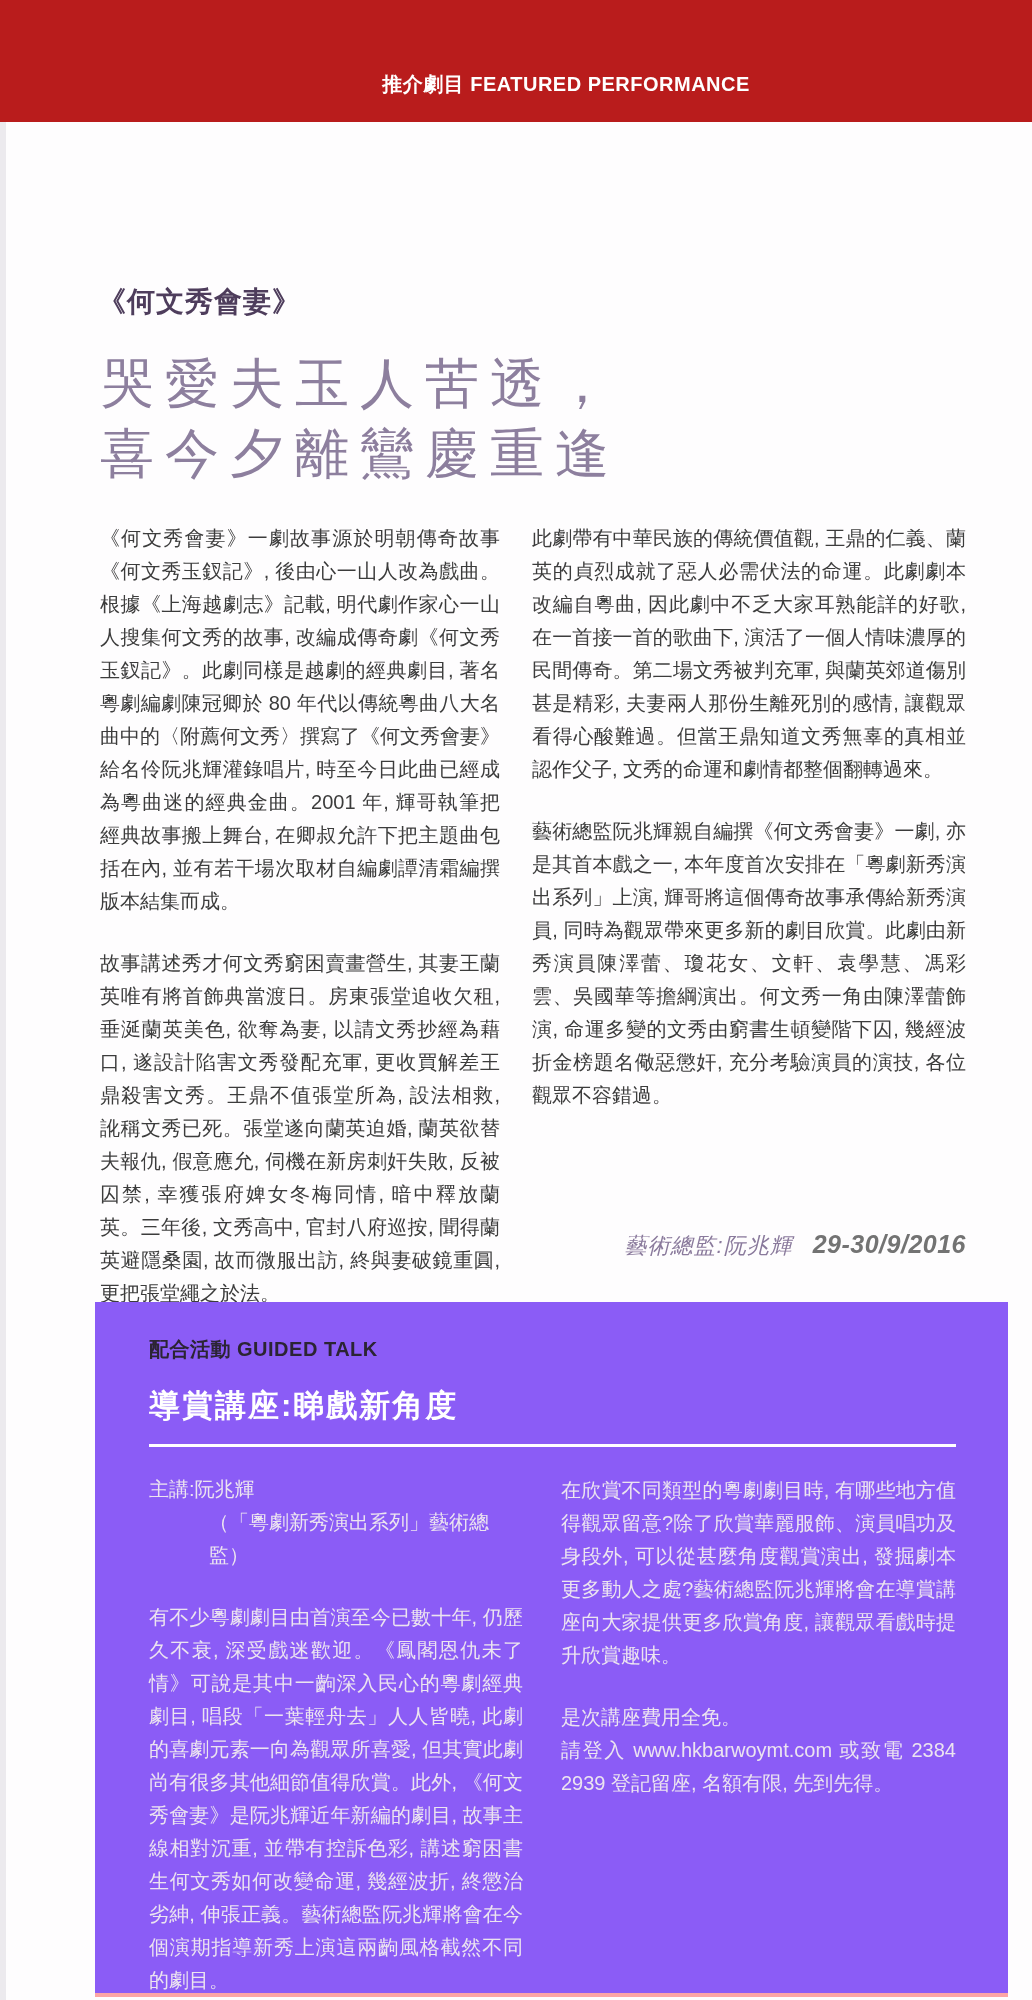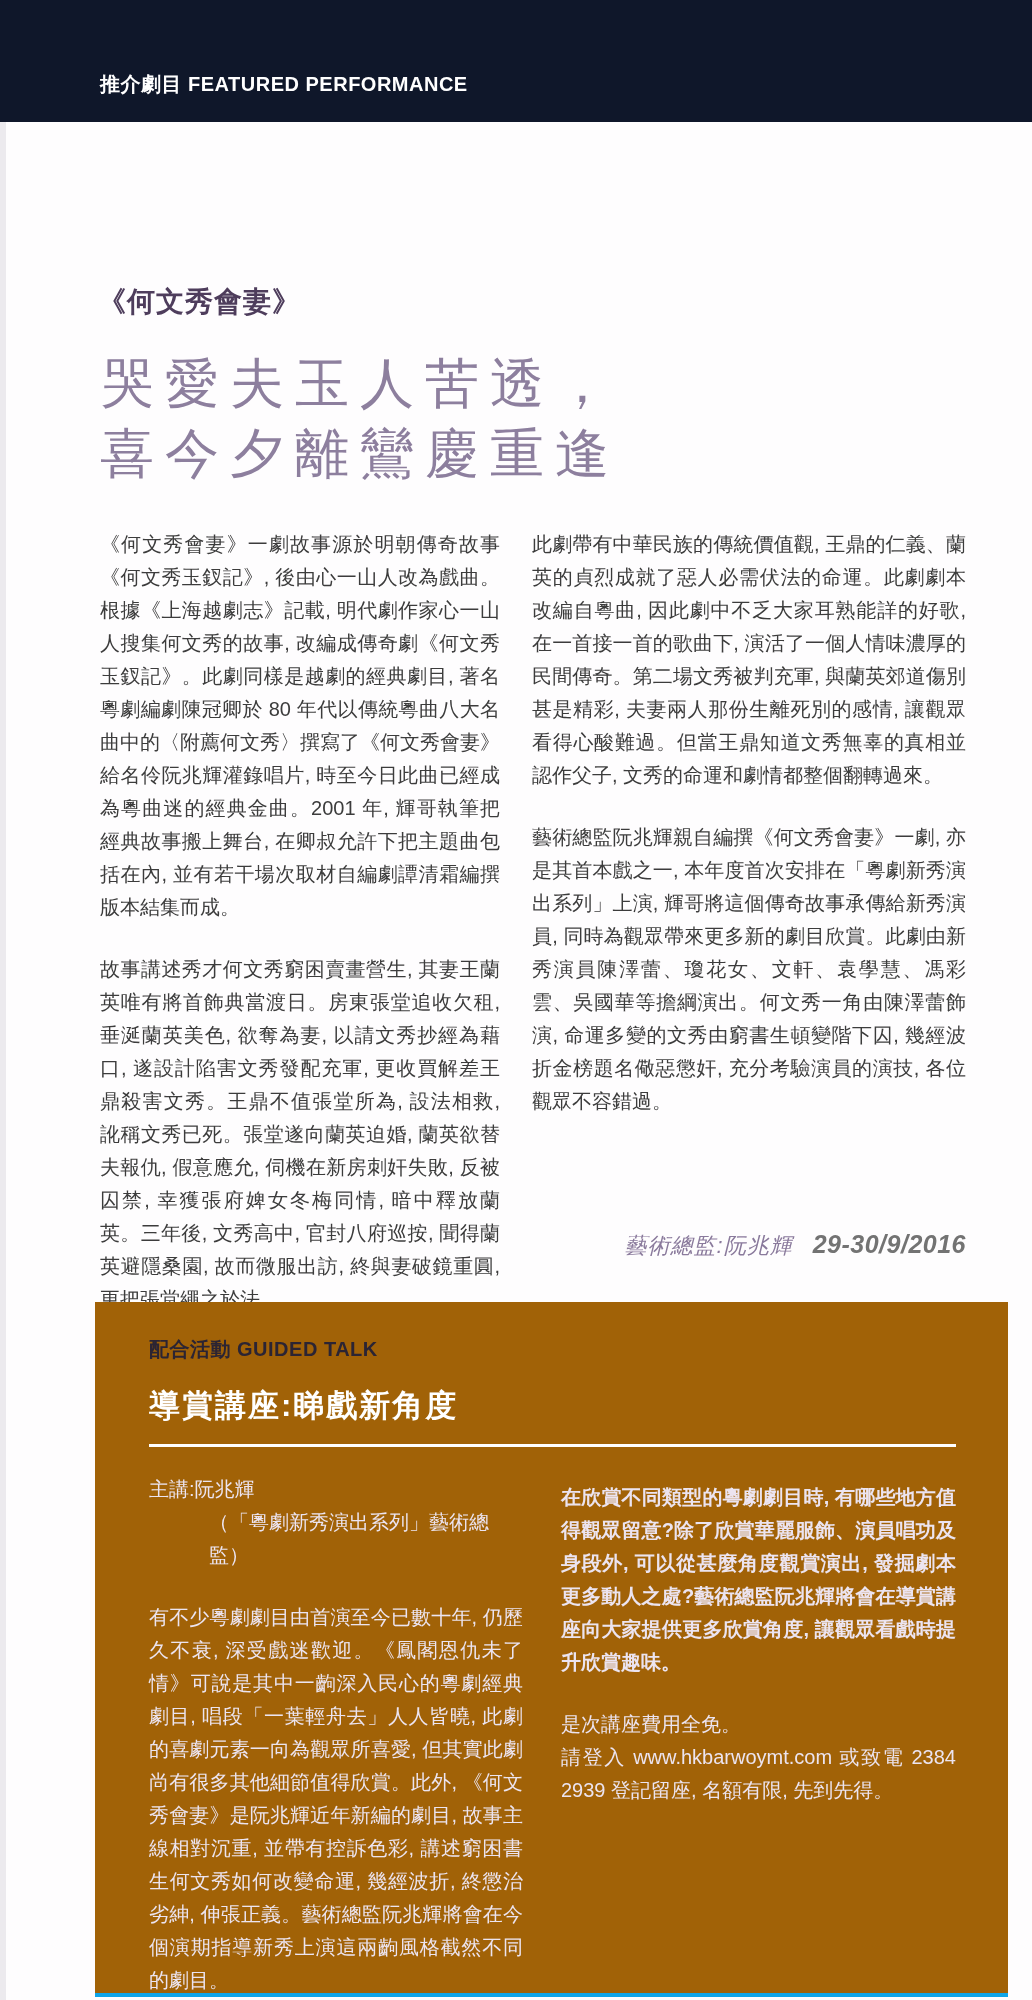--- a/index.html
+++ b/index.html
@@ -11,24 +11,25 @@
     overflow:hidden;
     font-family:"Liberation Sans","DejaVu Sans",sans-serif;
   }
   .scan-edge{
     position:absolute;left:0;top:0;width:6px;height:2000px;
     background:#eceaee;
   }
   
   .header-bar{
     position:absolute;top:0;left:0;width:1032px;height:122px;
-    background:#0f172a;
+    background:#b91c1c;
     display:flex;align-items:flex-end;
     box-sizing:border-box;
     padding:0 0 24px 100px;
+    justify-content:center;
   }
   .header-label{
     color:#ffffff;font-weight:bold;font-size:20px;letter-spacing:0.5px;
   }
   
   .article-title{
     position:absolute;top:283px;left:98px;
     color:#4e3d5c;font-size:28px;font-weight:bold;letter-spacing:1px;
   }
   .headline{
@@ -37,36 +38,36 @@
     line-height:70px;letter-spacing:11px;
   }
   
   .columns{
     position:absolute;top:520px;left:100px;width:866px;
     display:flex;gap:32px;
   }
   .col-left{width:400px;}
   .col-right{width:434px;}
   .body-para{
-    margin:8px 0 29px 0;
+    margin:2px 0 29px 0;
     color:#3c3c3c;font-size:20px;line-height:33px;
     text-align:justify;
   }
   
   .credit-line{
     position:absolute;top:1230px;right:66px;
     display:flex;align-items:baseline;gap:20px;white-space:nowrap;font-style:italic;
   }
   .credit-label{color:#8a7a9c;font-size:22px;letter-spacing:1px;}
   .credit-dates{color:#737373;font-size:25px;font-weight:bold;letter-spacing:0.5px;text-align:center;}
   
   .talk-box{
     position:absolute;left:95px;top:1302px;width:913px;height:695px;
-    background:#a16207;
-    border-bottom:4px solid #0ea5e9;
+    background:#8b5cf6;
+    border-bottom:4px solid #fca5a5;
     box-sizing:border-box;
     padding:34px 52px 0 54px;
   }
   .talk-kicker{
     color:#2b2433;font-size:20px;font-weight:bold;letter-spacing:0.5px;
   }
   .talk-title{
     margin-top:22px;
     color:#ffffff;font-size:31px;font-weight:bold;letter-spacing:2px;
   }
@@ -78,21 +79,21 @@
     display:flex;gap:38px;
   }
   .talk-col-left{width:374px;}
   .talk-col-right{width:395px;}
   .speaker-name{color:#ece4f0;font-size:20px;line-height:33px;}
   .speaker-affiliation{color:#ece4f0;font-size:20px;line-height:33px;padding-left:60px;}
   .talk-para{
     margin:29px 0 0 0;
     color:#ece4f0;font-size:20px;line-height:33px;text-align:justify;
   }
-  .talk-para.first-right{margin-top:8px;font-weight:bold;}
+  .talk-para.first-right{margin-top:1px;}
   .free-line{margin-top:29px;color:#ece4f0;font-size:20px;line-height:33px;}
   .register-line{margin:0;color:#ece4f0;font-size:20px;line-height:33px;text-align:justify;}
   .talk-when{
     margin-top:48px;text-align:right;color:#ffffff;white-space:nowrap;
   }
   .when-line{line-height:46px;}
   .talk-date{font-size:36px;font-weight:bold;letter-spacing:1px;}
   .talk-date-weekday{font-size:22px;font-weight:bold;margin-left:6px;}
   .talk-time{font-size:36px;font-weight:bold;letter-spacing:1px;}
   .talk-time-ampm{font-size:22px;font-weight:bold;}

